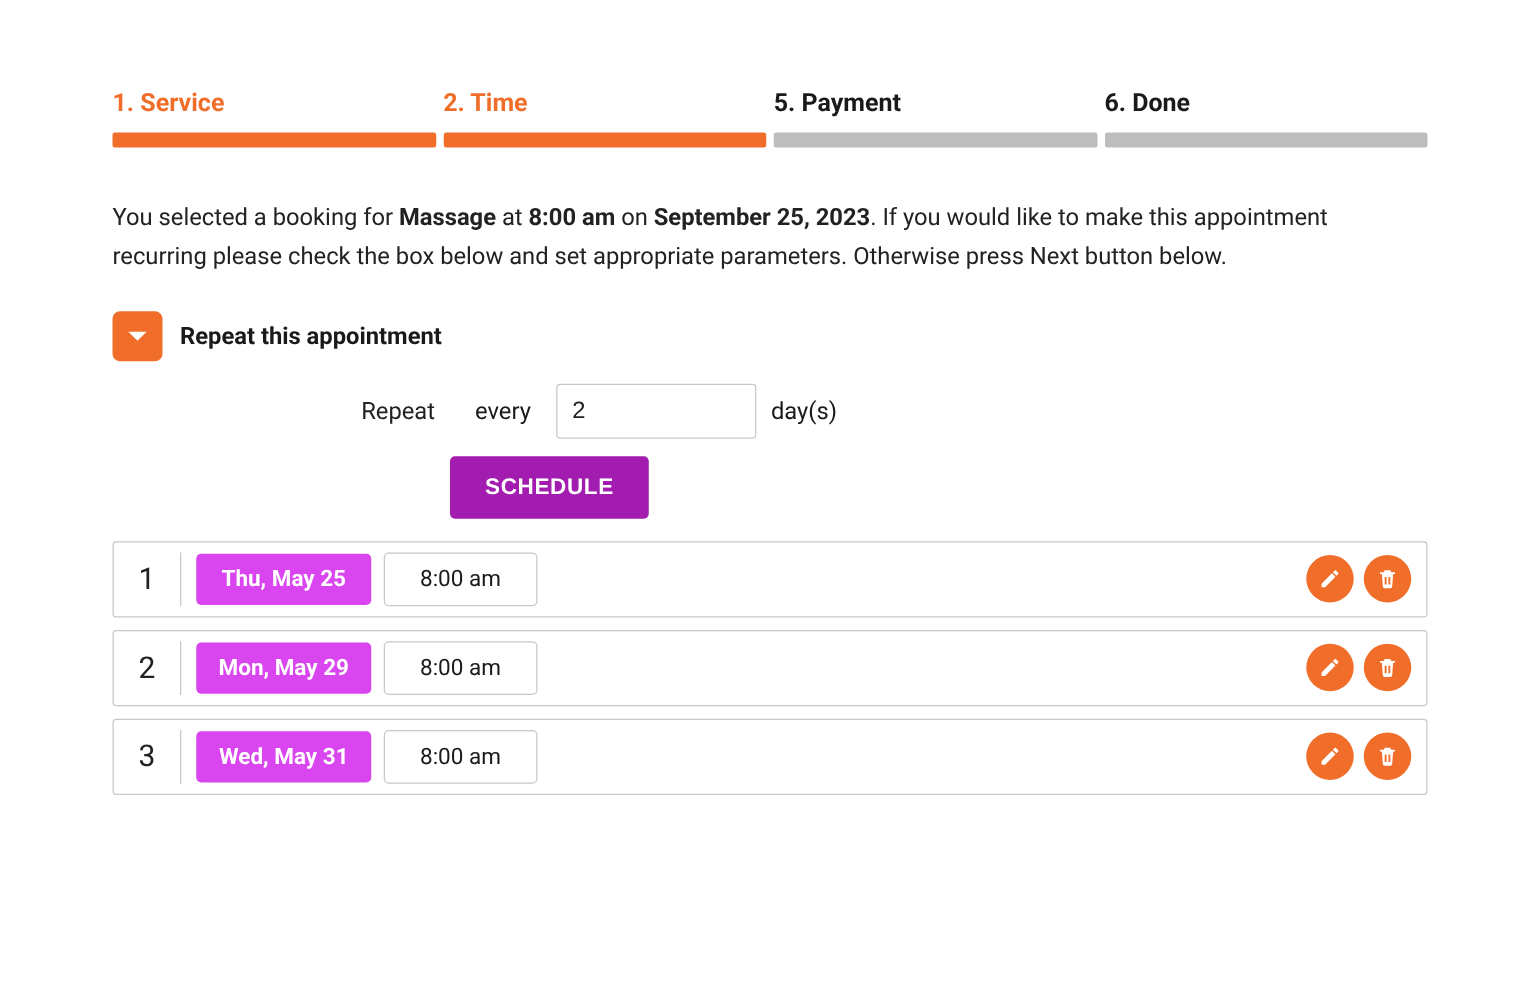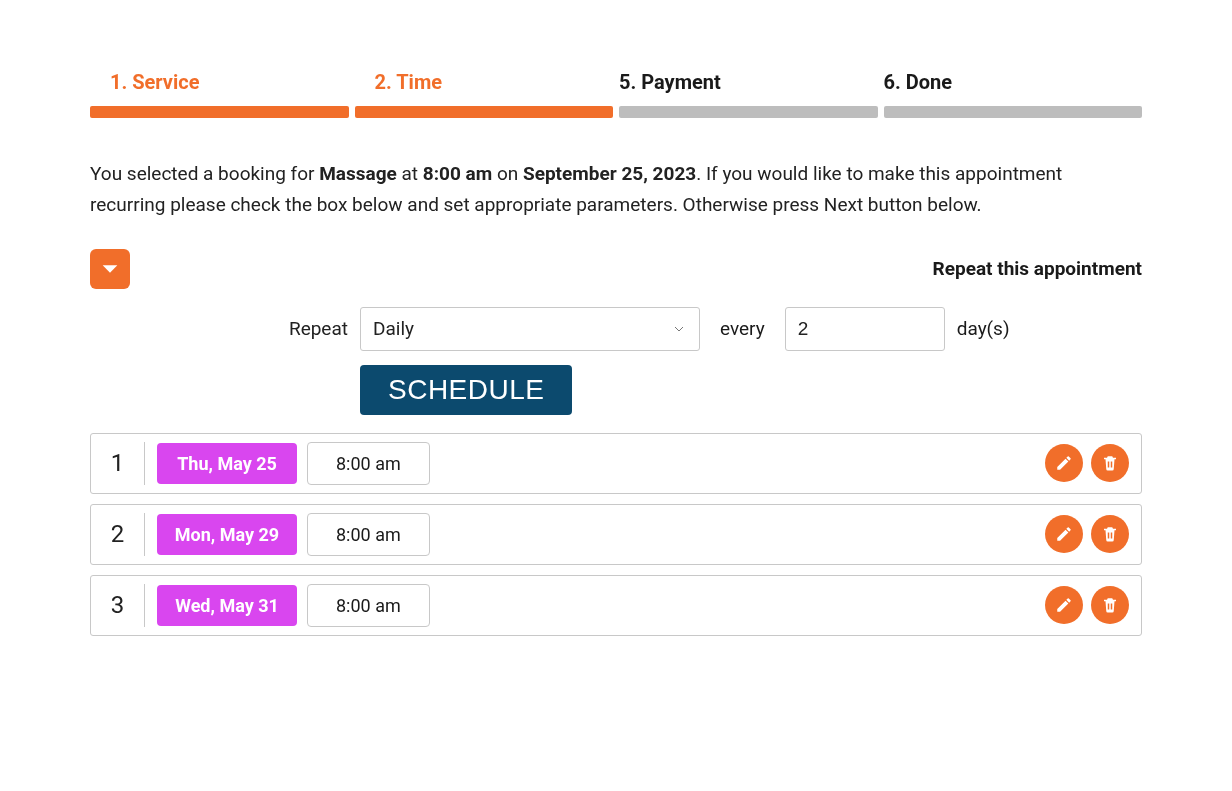--- a/index.html
+++ b/index.html
@@ -27,21 +27,20 @@
     flex-direction: column;
   }
   .step-label {
     font-size: 20px;
     font-weight: 700;
     margin-bottom: 12px;
     color: #1a1a1a;
   }
   .step.active .step-label {
     color: #F16E2A;
-    margin-left: 20px;
   }
   .step-bar {
     height: 12px;
     background: #BDBDBD;
     border-radius: 2px;
   }
   .step.active .step-bar {
     background: #F16E2A;
   }
   
@@ -51,21 +50,20 @@
     color: #222;
     margin-bottom: 28px;
   }
   .summary b { font-weight: 700; }
   
   .repeat-row {
     display: flex;
     align-items: center;
     gap: 14px;
     margin-bottom: 18px;
-    justify-content: space-between;
   }
   .toggle {
     width: 40px;
     height: 40px;
     background: #F16E2A;
     border-radius: 6px;
     display: flex;
     align-items: center;
     justify-content: center;
     cursor: pointer;
@@ -120,24 +118,24 @@
     width: 340px;
   }
   .units-label {
     font-size: 19px;
     margin-left: 12px;
   }
   .btn-schedule {
     margin-left: 270px;
     height: 50px;
     padding: 0 28px;
-    background: #0c4a6e;
+    background: #a21caf;
     color: #fff;
-    font-size: 28px;
-    font-weight: 400;
+    font-size: 18px;
+    font-weight: 700;
     letter-spacing: 0.5px;
     border: none;
     border-radius: 4px;
     cursor: pointer;
     text-transform: uppercase;
   }
   
   .sched-list {
     margin-top: 18px;
   }
@@ -227,26 +225,20 @@
       <svg viewBox="0 0 24 24">
           <path d="M4 8l8 8 8-8z"></path>
         </svg>
     </div>
     <div class="repeat-title">Repeat this appointment</div>
   </div>
 
   <div class="form">
     <div class="form-row">
       <div class="form-label">Repeat</div>
-      <div class="select">
-        <span>Daily</span>
-        <svg viewBox="0 0 24 24">
-            <polyline points="6 9 12 15 18 9"></polyline>
-          </svg>
-      </div>
       <div class="every-label">every</div>
       <input class="num-input" value="2" style="">
       <div class="units-label">day(s)</div>
     </div>
     <button class="btn-schedule">Schedule</button>
   </div>
 
   <div class="sched-list" id="sched-container">
       <div class="sched-row">
         <div class="sched-num">1</div>

